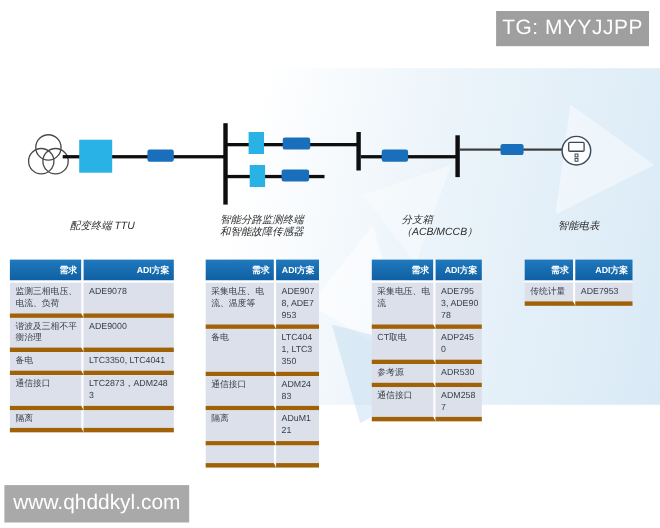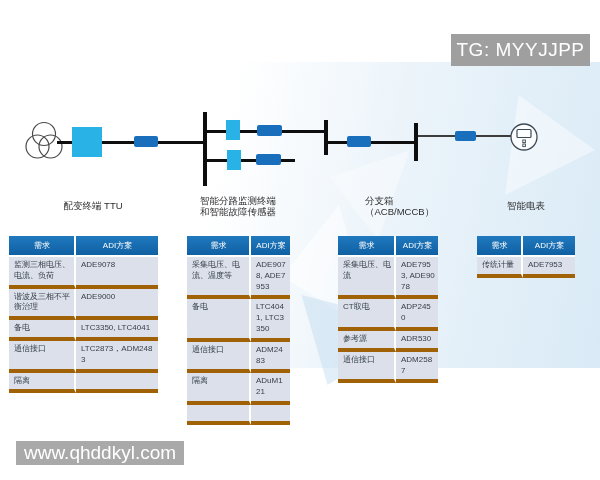--- a/index.html
+++ b/index.html
@@ -18,44 +18,44 @@
   .tri { position:absolute; }
   .tri1 { left:282px; top:205px; width:95px; height:130px; background:rgba(255,255,255,0.55); clip-path:polygon(0 55%, 60% 0, 100% 100%); }
   .tri2 { left:295px; top:295px; width:130px; height:90px; background:rgba(185,214,238,0.40); clip-path:polygon(5% 0, 100% 35%, 25% 100%); }
   .tri3 { left:505px; top:95px; width:90px; height:100px; background:rgba(255,255,255,0.45); clip-path:polygon(15% 0, 100% 55%, 0 100%); }
   .tri4 { left:330px; top:150px; width:80px; height:90px; background:rgba(255,255,255,0.35); clip-path:polygon(0 30%, 100% 0, 60% 100%); }
 
   
   .wm-top {
     position:absolute; left:451px; top:10px; width:139px; height:32px;
     background:#9f9f9f; color:#ffffff; font-size:19px;
-    display:flex; align-items:center; justify-content:center; letter-spacing:0.5px;margin-top:24px;
+    display:flex; align-items:center; justify-content:center; letter-spacing:0.5px;
   }
   .wm-bottom {
-    position:absolute; left:16px; top:441px; width:168px; height:24px;
+    position:absolute; left:4px; top:441px; width:168px; height:34px;
     background:#a9a9a9; color:#ffffff; font-size:19px;
     display:flex; align-items:center; justify-content:flex-start; padding-left:8px; box-sizing:border-box;
   }
 
   
   .hline { position:absolute; background:#0e0e0e; }
   .vbus  { position:absolute; background:#0e0e0e; }
   .thin  { position:absolute; background:#3c3c3c; }
   .dev-cyan { position:absolute; background:#29b2e5; }
   .dev-blue { position:absolute; background:#1a6fbd; border-radius:2px; }
   svg.icon { position:absolute; }
 
-  .stage-label { position:absolute; font-size:9.5px; line-height:11px; color:#2d2d2d; }
+  .stage-label { position:absolute; font-size:9.5px; line-height:11px; color:#2d2d2d;font-style:italic; }
   .stage-label.center { text-align:center; }
 
   
   table.spec { position:absolute; top:236px; border-collapse:separate; border-spacing:0; table-layout:fixed; }
   table.spec th {
     background:linear-gradient(180deg,#2079be,#0f60a2);
-    color:#ffffff; font-size:8px; font-weight:normal; text-align:center;
+    color:#ffffff; font-size:8px; font-weight:bold; text-align:right;
     padding:4px 4px 4px 5px; border-bottom:2px solid #ffffff;
   }
   table.spec td {
     background:#dbe0eb; color:#394049; font-size:8px; line-height:1.35;
     padding:3px 3px 3px 5px; vertical-align:top; border-bottom:4px solid #a16207;
     word-break:break-all;
   }
   table.spec th:first-child, table.spec td:first-child { border-right:2px solid #ffffff; }
   table.spec td.filler { height:10px; }
 </style>

